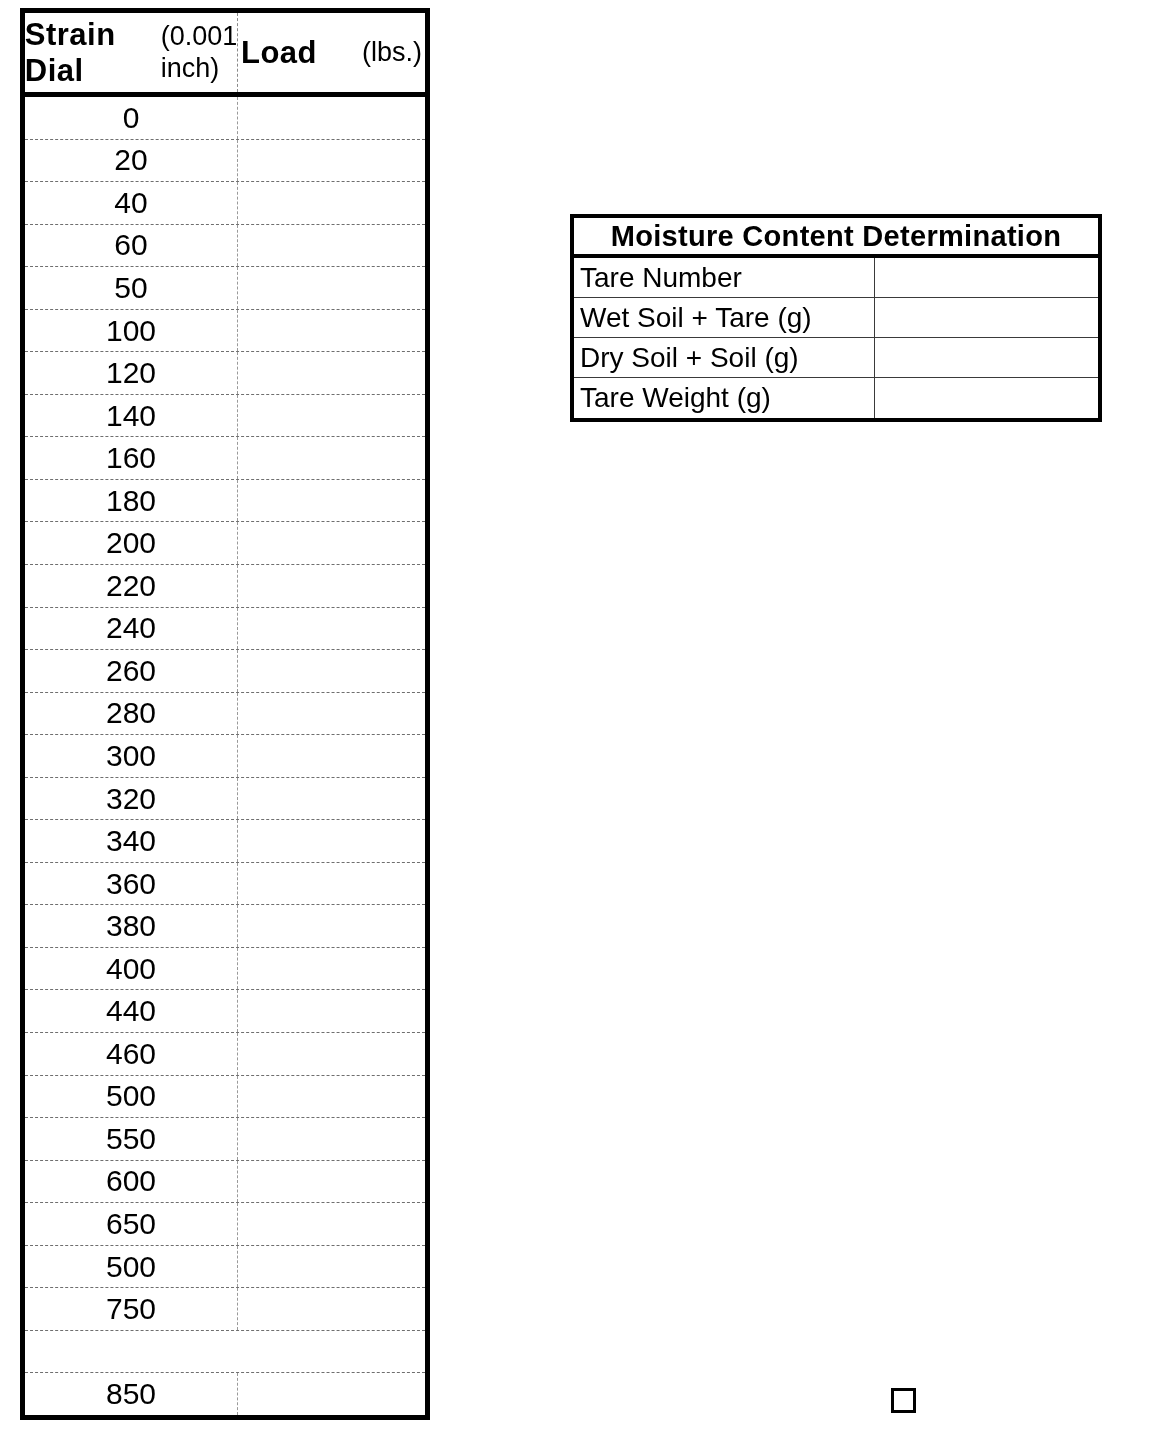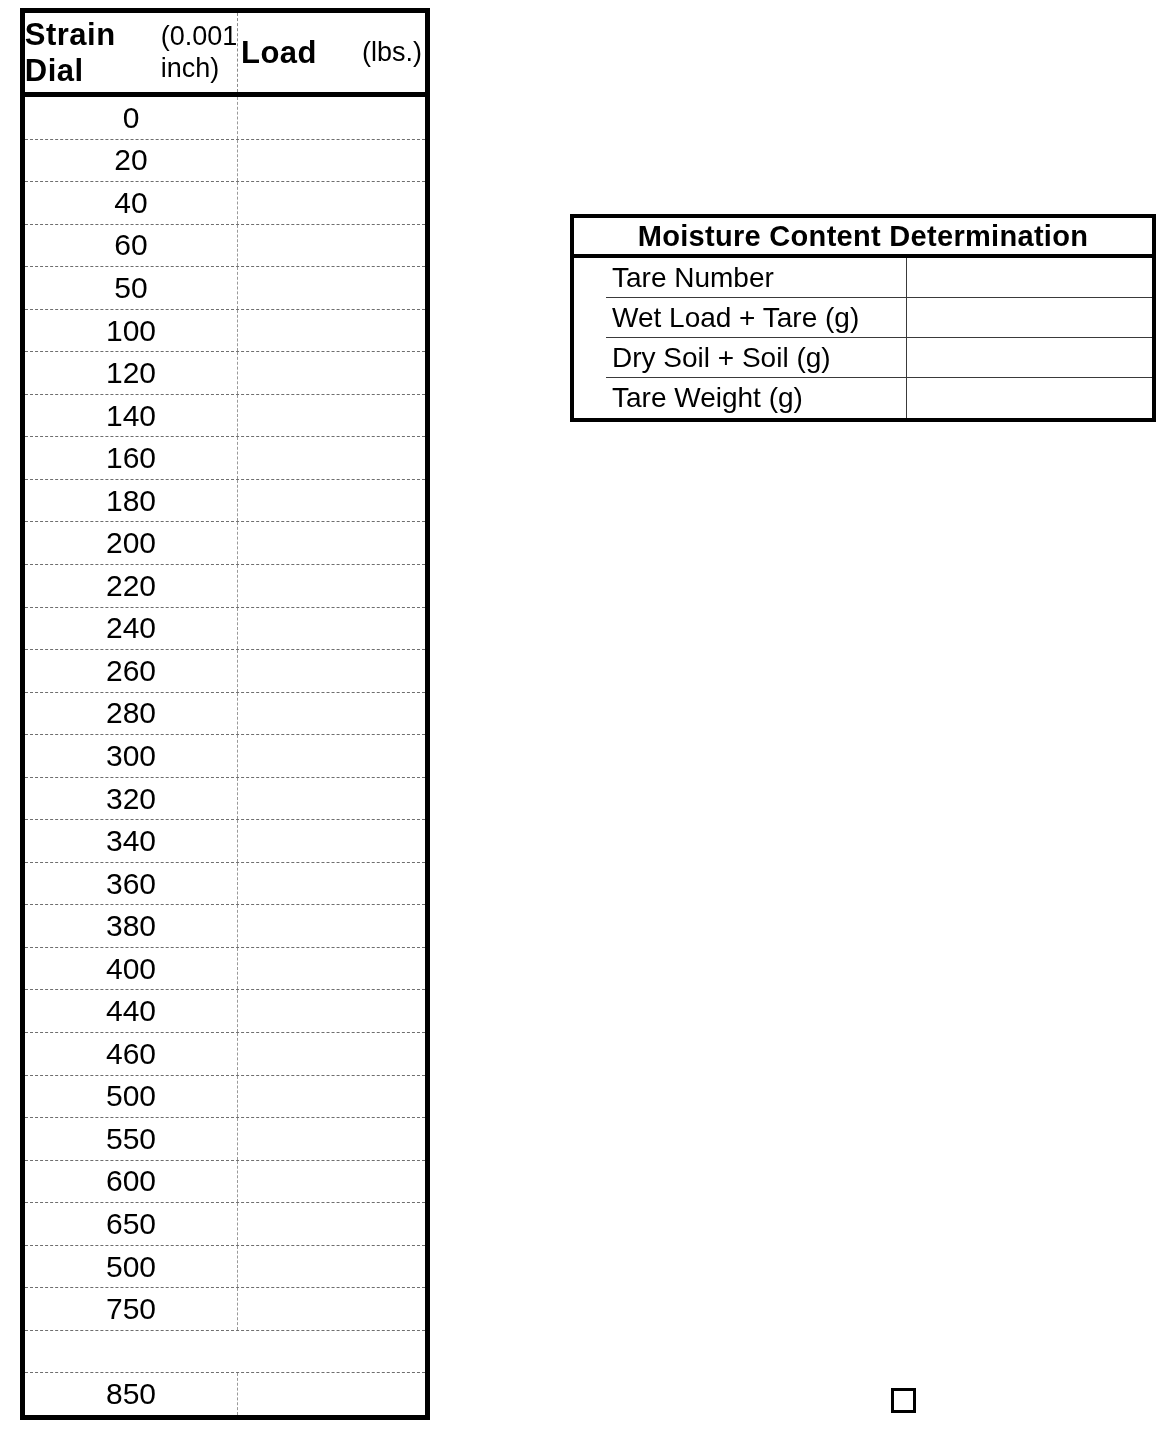--- a/index.html
+++ b/index.html
@@ -68,39 +68,38 @@
     width: 213px;
     border-right: 1px dashed #9a9a9a;
   }
   .s-cell.c2 { flex: 1; }
 
   
   .moisture-table {
     position: absolute;
     left: 570px;
     top: 214px;
-    width: 586px;
+    width: 532px;
     border: 4px solid #000;
     background: #fff;
   }
   .moisture-title {
     height: 40px;
     display: flex;
     align-items: center;
     justify-content: center;
     font-weight: bold;
     font-size: 29px;
     border-bottom: 4px solid #000;
     letter-spacing: 0.3px;
   }
   .m-row {
     height: 40px;
     display: flex;
     border-bottom: 1px solid #3a3a3a;
-    margin-left: 32px;
   }
   .m-row:last-child { border-bottom: none; }
   .m-label {
     width: 301px;
     display: flex;
     align-items: center;
     padding-left: 6px;
     font-size: 28px;
     border-right: 1px solid #3a3a3a;
     white-space: nowrap;
@@ -293,21 +292,21 @@
 
 <div class="moisture-table">
   <div class="moisture-title">Moisture Content Determination</div>
   <div>
   <div class="m-row">
     <div class="m-label">Tare Number</div>
     <div class="m-value"></div>
   </div>
 
   <div class="m-row">
-    <div class="m-label">Wet Load + Tare (g)</div>
+    <div class="m-label">Wet Soil + Tare (g)</div>
     <div class="m-value"></div>
   </div>
 
   <div class="m-row">
     <div class="m-label">Dry Soil + Soil (g)</div>
     <div class="m-value"></div>
   </div>
 
   <div class="m-row">
     <div class="m-label">Tare Weight (g)</div>

